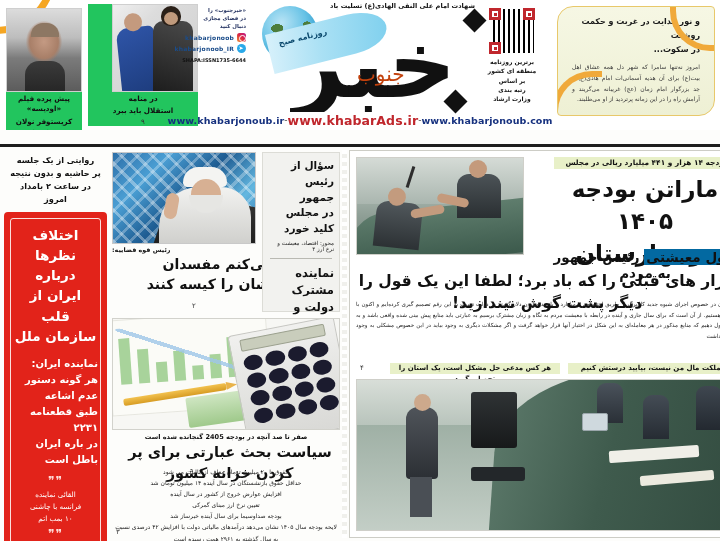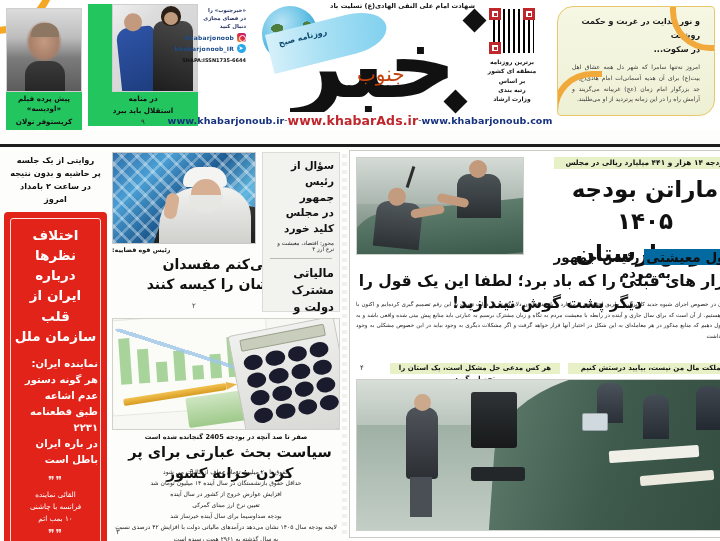--- a/index.html
+++ b/index.html
@@ -619,21 +619,21 @@
         <div id="mr-h1">
           <div>سؤال از رئیس جمهور</div>
           <div>در مجلس کلید خورد</div>
         </div>
         <div id="mr-sub1">
           <span>محور: اقتصاد، معیشت و نرخ ارز</span>
           <span>۴</span>
         </div>
         <div class="mr-div"></div>
         <div id="mr-h2">
-          <div>مالیاتی مشترک</div>
+          <div>نماینده مشترک</div>
           <div>دولت و مجلس</div>
         </div>
         <div class="mr-bullet">تشکیل یک کمیته پنج نفره با ۱۷ ماموریت برای تغییر اوضاع</div>
         <div class="mr-bullet">تعداد وزرای در صف استیضاح به ۹ وزیر افزایش یافت!</div>
         <div id="mr-pg">۴</div>
       </div>
 
       <div id="econ-photo">
         <div class="paper">
           <div class="bars">

